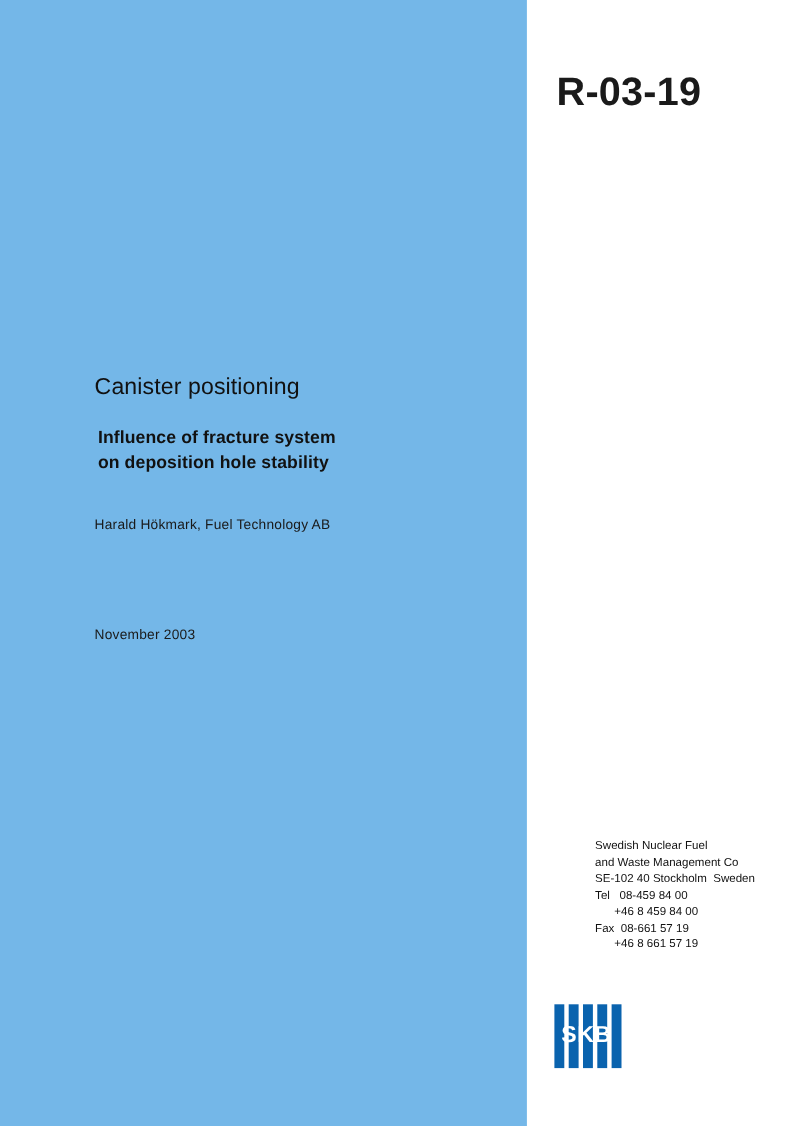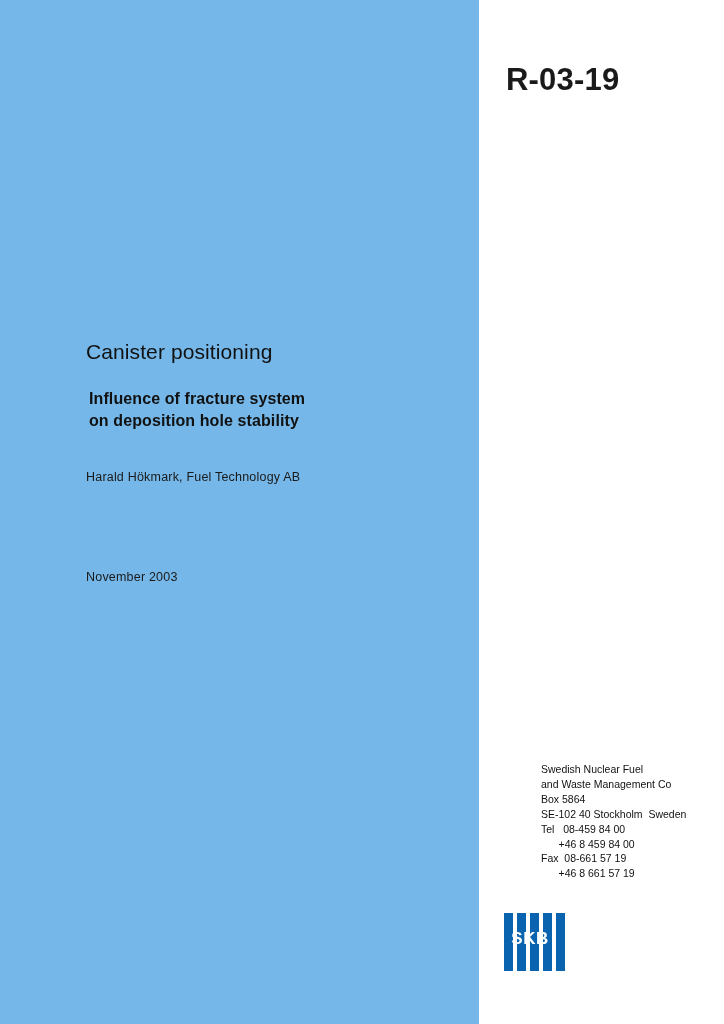--- a/index.html
+++ b/index.html
@@ -23,21 +23,21 @@
     width: 479px;
     height: 1024px;
     background: #74b7e8;
   }
 
   
   #report-number {
     position: absolute;
     left: 506px;
     top: 62px;
-    font-size: 31px;
+    font-size: 36px;
     font-weight: bold;
     color: #1a1a1a;
     letter-spacing: 0.2px;
   }
 
   
   #title-block {
     position: absolute;
     left: 86px;
     top: 340px;
@@ -116,22 +116,22 @@
   #skb-logo .bar.b1 { left: 0; }
   #skb-logo .bar.b2 { left: 13px; }
   #skb-logo .bar.b3 { left: 26px; }
   #skb-logo .bar.b4 { left: 39px; }
   #skb-logo .bar.b5 { left: 52px; }
   #skb-logo-text {
     position: absolute;
     left: 0;
     top: 17px;
     width: 52px;
-    text-align: center;
-    font-size: 17px;
+    text-align: right;
+    font-size: 21px;
     font-weight: bold;
     color: #ffffff;
     font-family: "Liberation Sans", sans-serif;
     letter-spacing: 0.5px;
     line-height: 1;
   }
 </style>
 </head>
 <body>
 
@@ -144,21 +144,20 @@
   <h2 id="doc-subtitle">Influence of fracture system<br>on deposition hole stability</h2>
 </div>
 
 <div id="doc-author">Harald Hökmark, Fuel Technology AB</div>
 
 <div id="doc-date">November 2003</div>
 
 <div id="publisher-block">
   <span class="pub-line">Swedish Nuclear Fuel</span>
   <span class="pub-line">and Waste Management Co</span>
-  <span class="pub-line">Box 5864</span>
   <span class="pub-line">SE-102 40 Stockholm  Sweden</span>
   <span class="pub-line">Tel   08-459 84 00</span>
   <span class="pub-line">      +46 8 459 84 00</span>
   <span class="pub-line">Fax  08-661 57 19</span>
   <span class="pub-line">      +46 8 661 57 19</span>
 </div>
 
 <div id="skb-logo">
   <span class="bar b1"></span>
   <span class="bar b2"></span>

